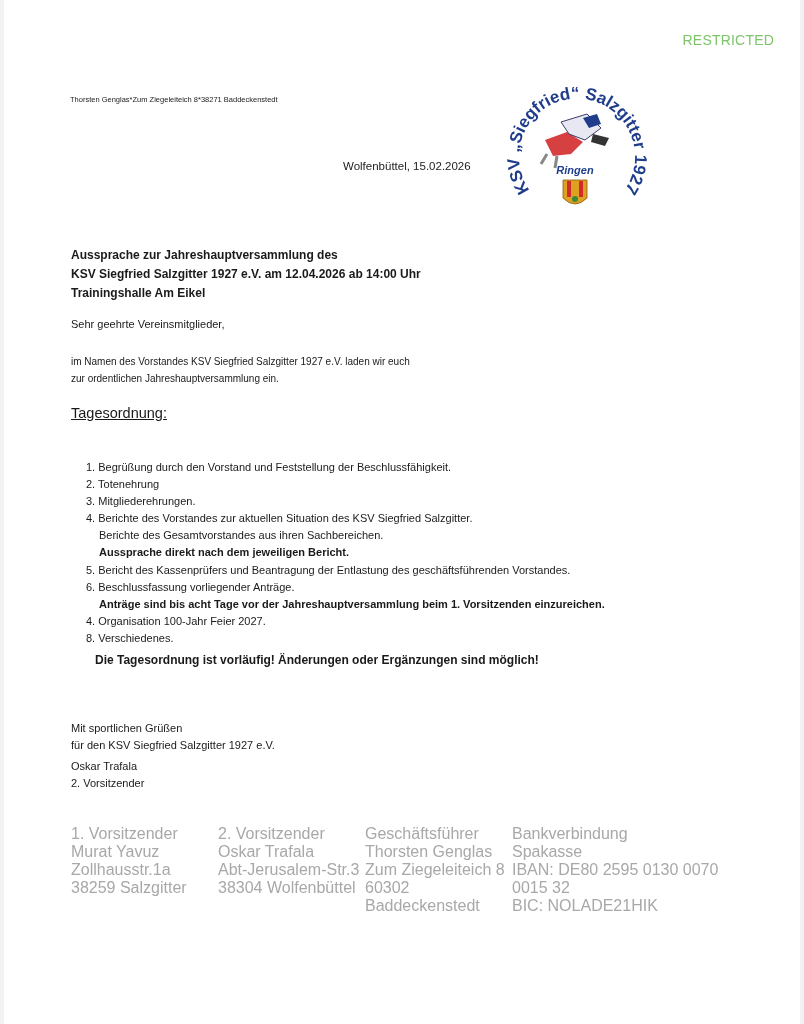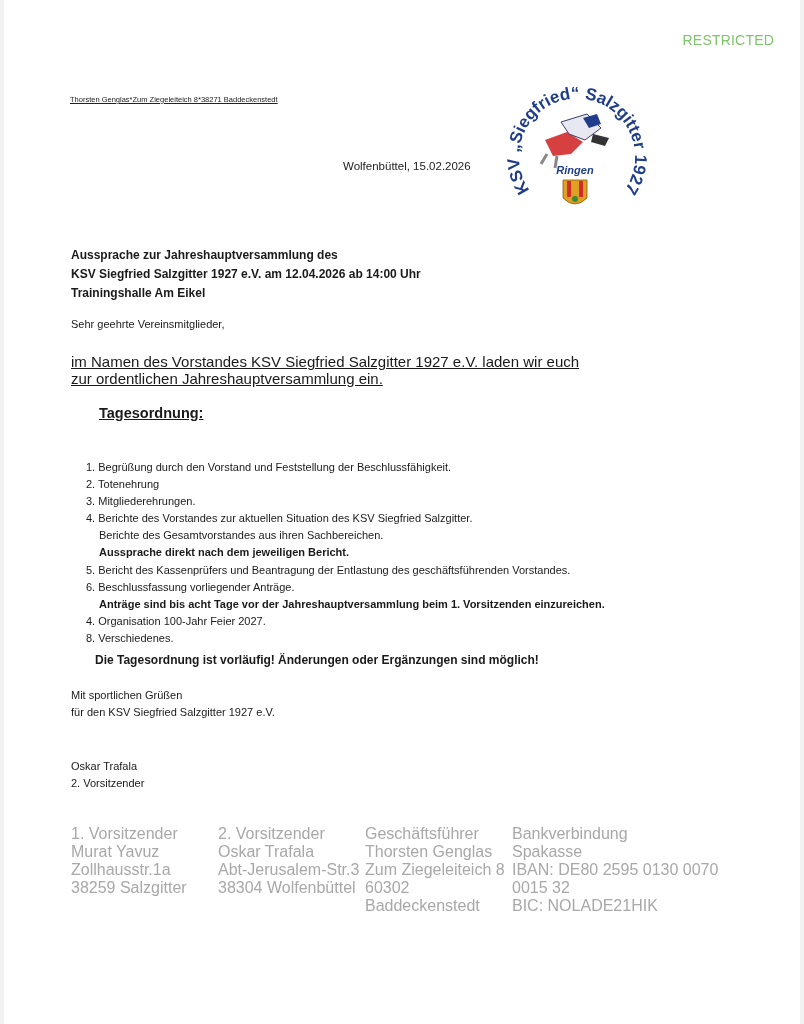--- a/index.html
+++ b/index.html
@@ -7,36 +7,36 @@
     width: 804px; height: 1024px; background: #f2f2f2; position: relative; overflow: hidden;
     font-family: "Liberation Sans", "DejaVu Sans", sans-serif; color: #1a1a1a;
   }
   .page {
     position: absolute; left: 4px; top: 0; width: 796px; height: 1024px; background: #ffffff;
   }
   .restricted {
     position: absolute; top: 32px; right: 26px; font-size: 14px; color: #7cc46a; letter-spacing: 0.2px; text-align: right;
   }
   .sender {
-    position: absolute; top: 95px; left: 66px; font-size: 7.5px; text-decoration: underline; color: #222;
+    position: absolute; top: 95px; left: 66px; font-size: 7.5px; color: #222;
   }
   .date {
     position: absolute; top: 160px; left: 339px; font-size: 11.5px; color: #222;
   }
   .logo { position: absolute; left: 497px; top: 74px; width: 148px; height: 145px; }
   .abs { position: absolute; left: 67px; }
   .title { top: 246px; font-size: 12px; font-weight: bold; line-height: 19px; }
   .salutation { top: 318px; font-size: 11px; }
-  .intro { top: 353px; font-size: 15px; line-height: 17px; text-decoration: underline; }
-  .agenda-head { top: 405px; font-size: 14.5px; font-weight: bold; text-decoration: underline; margin-left: 28px; }
+  .intro { top: 353px; font-size: 10px; line-height: 17px; }
+  .agenda-head { top: 405px; font-size: 14.5px; font-weight: normal; text-decoration: underline; }
   .agenda { top: 444px; font-size: 11px; line-height: 17.1px; margin: 15px; padding: 0; list-style: none; }
   .agenda .sub { padding-left: 13px; }
   .agenda .b { font-weight: bold; }
   .notice { top: 653px; font-size: 12px; font-weight: bold; padding-left: 24px; }
-  .closing { top: 687px; font-size: 11px; line-height: 17px; }
+  .closing { top: 720px; font-size: 11px; line-height: 17px; }
   .signer { top: 758px; font-size: 11px; line-height: 17px; }
   .footer { top: 825px; left: 67px; display: flex; font-size: 16px; color: #a8a8a8; line-height: 18px; }
   .footer .col { width: 147px; }
   .footer .col:last-child { width: 220px; }
 </style>
 </head>
 <body>
 
 <div class="page">
 

